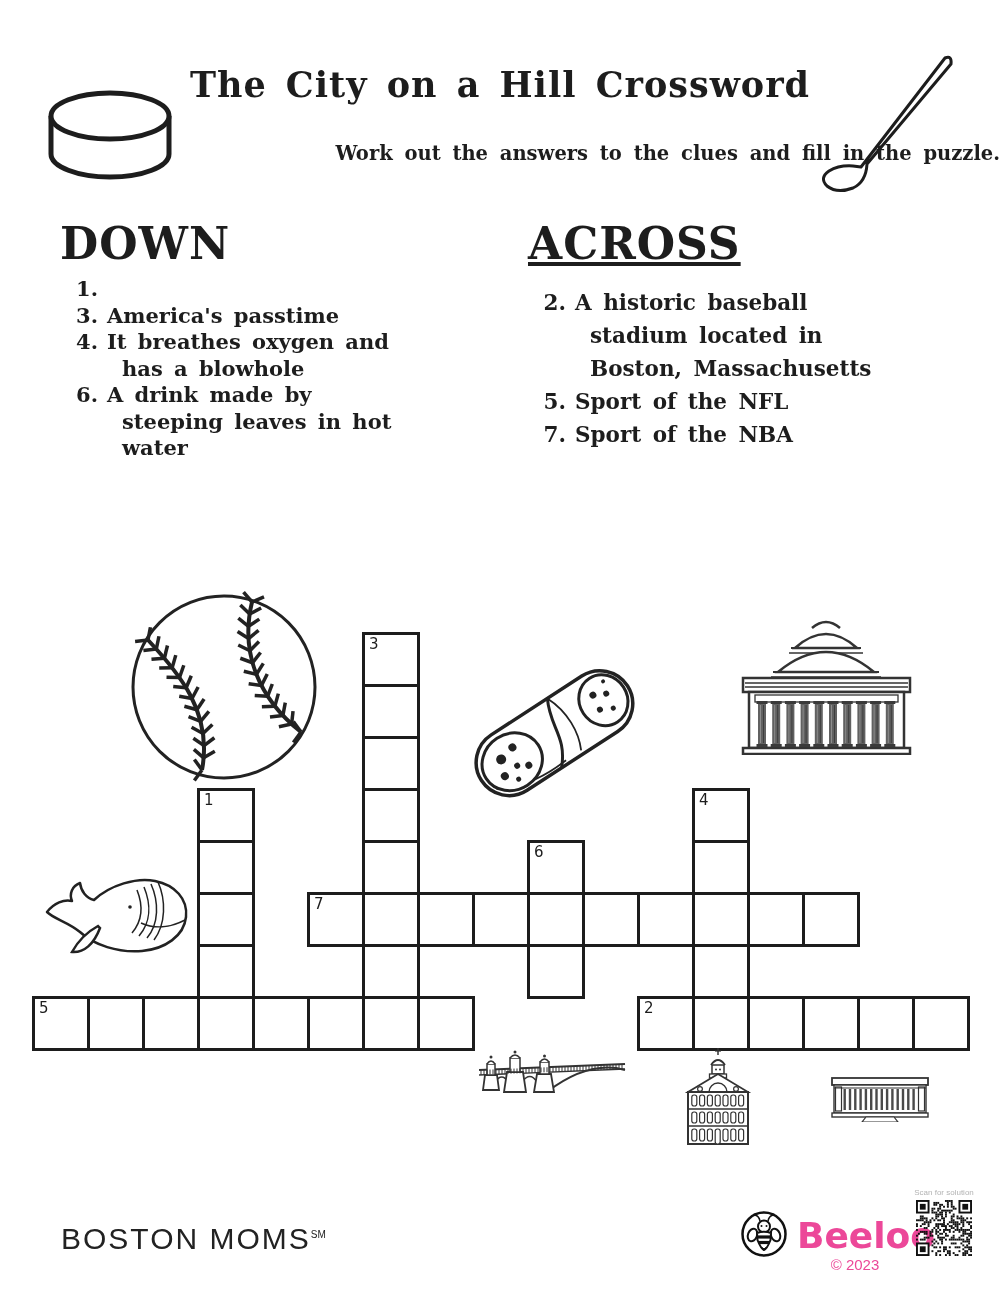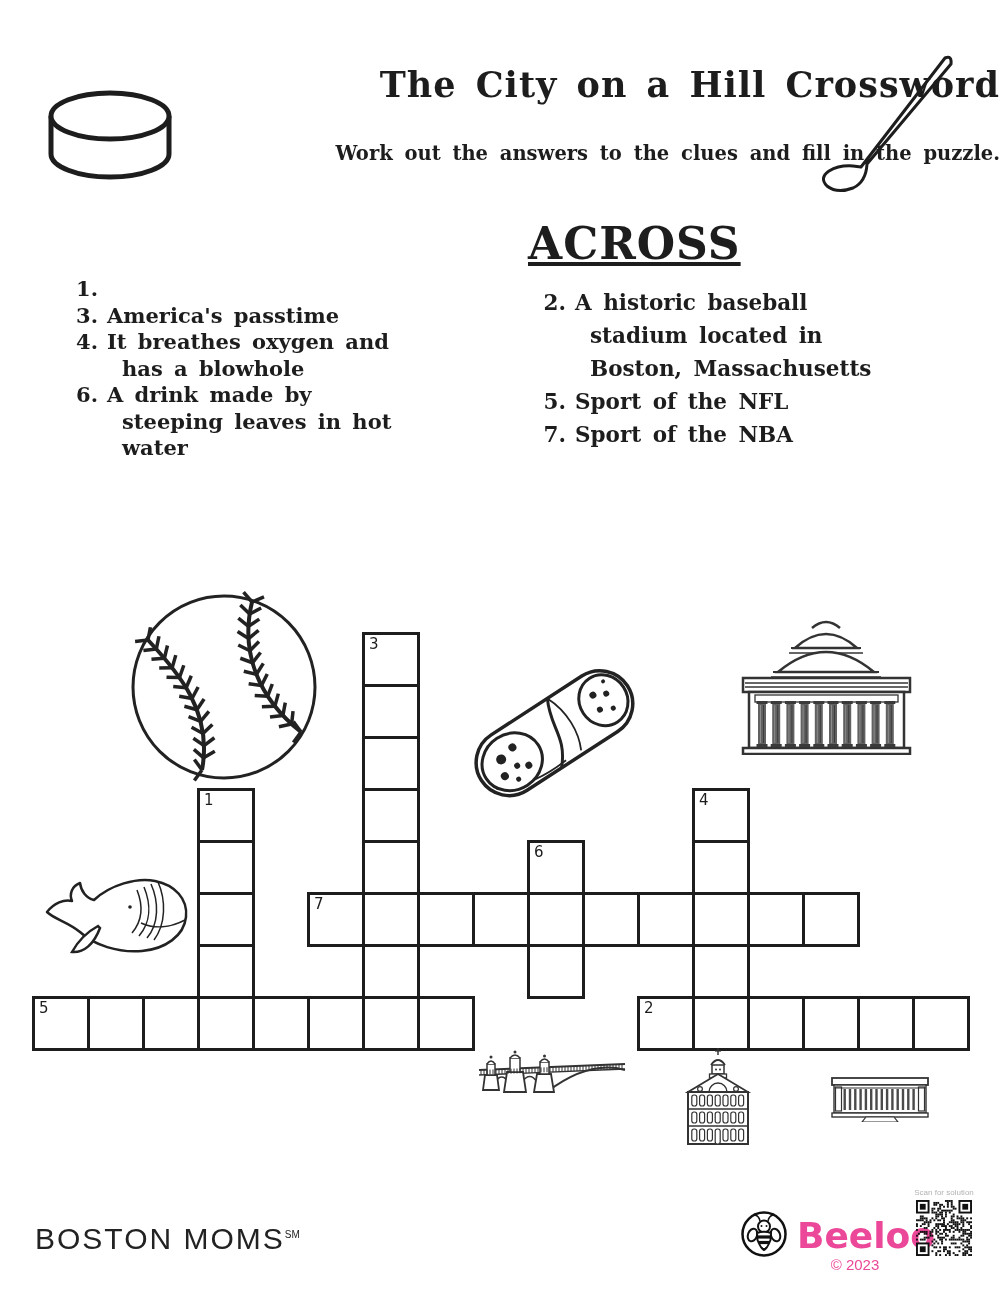--- a/index.html
+++ b/index.html
@@ -1,39 +1,39 @@
 <!DOCTYPE html>
 <html><head>
 <meta charset="utf-8">
 <style>
   html,body{margin:0;padding:0;background:#fff;}
   .page{position:relative;width:1000px;height:1294px;background:#ffffff;overflow:hidden;
         font-family:"DejaVu Serif","Liberation Serif",serif;color:#1d1d1d;}
   .abs{position:absolute;}
   
-  .title{left:0;right:0;top:64px;text-align:right;font-size:35px;font-weight:bold;
+  .title{left:0;right:0;top:64px;text-align:center;font-size:35px;font-weight:bold;
          letter-spacing:1px;word-spacing:6px;}
   .subtitle{left:12px;right:0;top:142px;text-align:right;font-size:19.5px;font-weight:bold;
             word-spacing:5px;}
   
   .clue-head{font-size:44px;font-weight:bold;letter-spacing:1px;line-height:1;}
   .clue-list{position:absolute;}
   .clue{display:flex;align-items:flex-start;font-weight:bold;}
   .down .clue{font-size:21px;line-height:26.5px;}
   .across .clue{font-size:21.5px;line-height:33px;}
   .clue-num{flex:none;width:26px;text-align:right;margin-right:9px;}
   .clue-text{display:block;white-space:pre-line;padding-left:15px;text-indent:-15px;
              word-spacing:4px;}
   
   .cell{position:absolute;box-sizing:border-box;background:#fff;border:3px solid #1d1d1d;}
   .cellnum{position:absolute;top:0px;left:4px;font-family:"DejaVu Sans","Liberation Sans",sans-serif;
            font-size:15px;font-weight:normal;color:#1d1d1d;}
   
   .brand{font-family:"Liberation Sans","DejaVu Sans",sans-serif;font-size:30px;
-         letter-spacing:2px;color:#222;font-weight:400;}
+         letter-spacing:2px;color:#222;font-weight:400;margin-left:26px;}
   .brand sup{font-size:10px;letter-spacing:0;}
   .beeloo-text{font-family:"DejaVu Sans","Liberation Sans",sans-serif;font-weight:bold;
                font-size:36px;color:#ec4899;}
   .copyright{font-family:"Liberation Sans","DejaVu Sans",sans-serif;font-size:15px;color:#ec4899;}
   .qr-cap{font-family:"Liberation Sans","DejaVu Sans",sans-serif;color:#b3b3b3;text-align:center;}
   svg{display:block;}
 </style>
 </head>
 <body>
 
@@ -44,20 +44,21 @@
     <ellipse cx="65" cy="28" rx="59" ry="23" fill="#fff" stroke="#1d1d1d" stroke-width="5"></ellipse>
   </svg>
 
   <svg class="abs" style="left:812px;top:52px;" width="145" height="145" viewBox="0 0 145 145">
     <path d="M133,6 q7,-3 6,6 L55,112 q-1,18 -14,24 q-16,6 -26,-2 q-8,-8 2,-15 q10,-6 24,-5 l8,1 z" fill="#fff" stroke="#1d1d1d" stroke-width="3" stroke-linejoin="round"></path>
   </svg>
 
   <div class="abs title">The City on a Hill Crossword</div>
   <div class="abs subtitle">Work out the answers to the clues and fill in the puzzle.</div>
 
+  <div class="abs clue-head" style="left:60px;top:222px;">DOWN</div>
   <div class="clue-list down" style="left:72px;top:276px;width:340px;">
       <div class="clue">
         <span class="clue-num">1.</span>
       </div>
       <div class="clue">
         <span class="clue-num">3.</span>
         <span class="clue-text">America's passtime</span>
       </div>
       <div class="clue">
         <span class="clue-num">4.</span>

